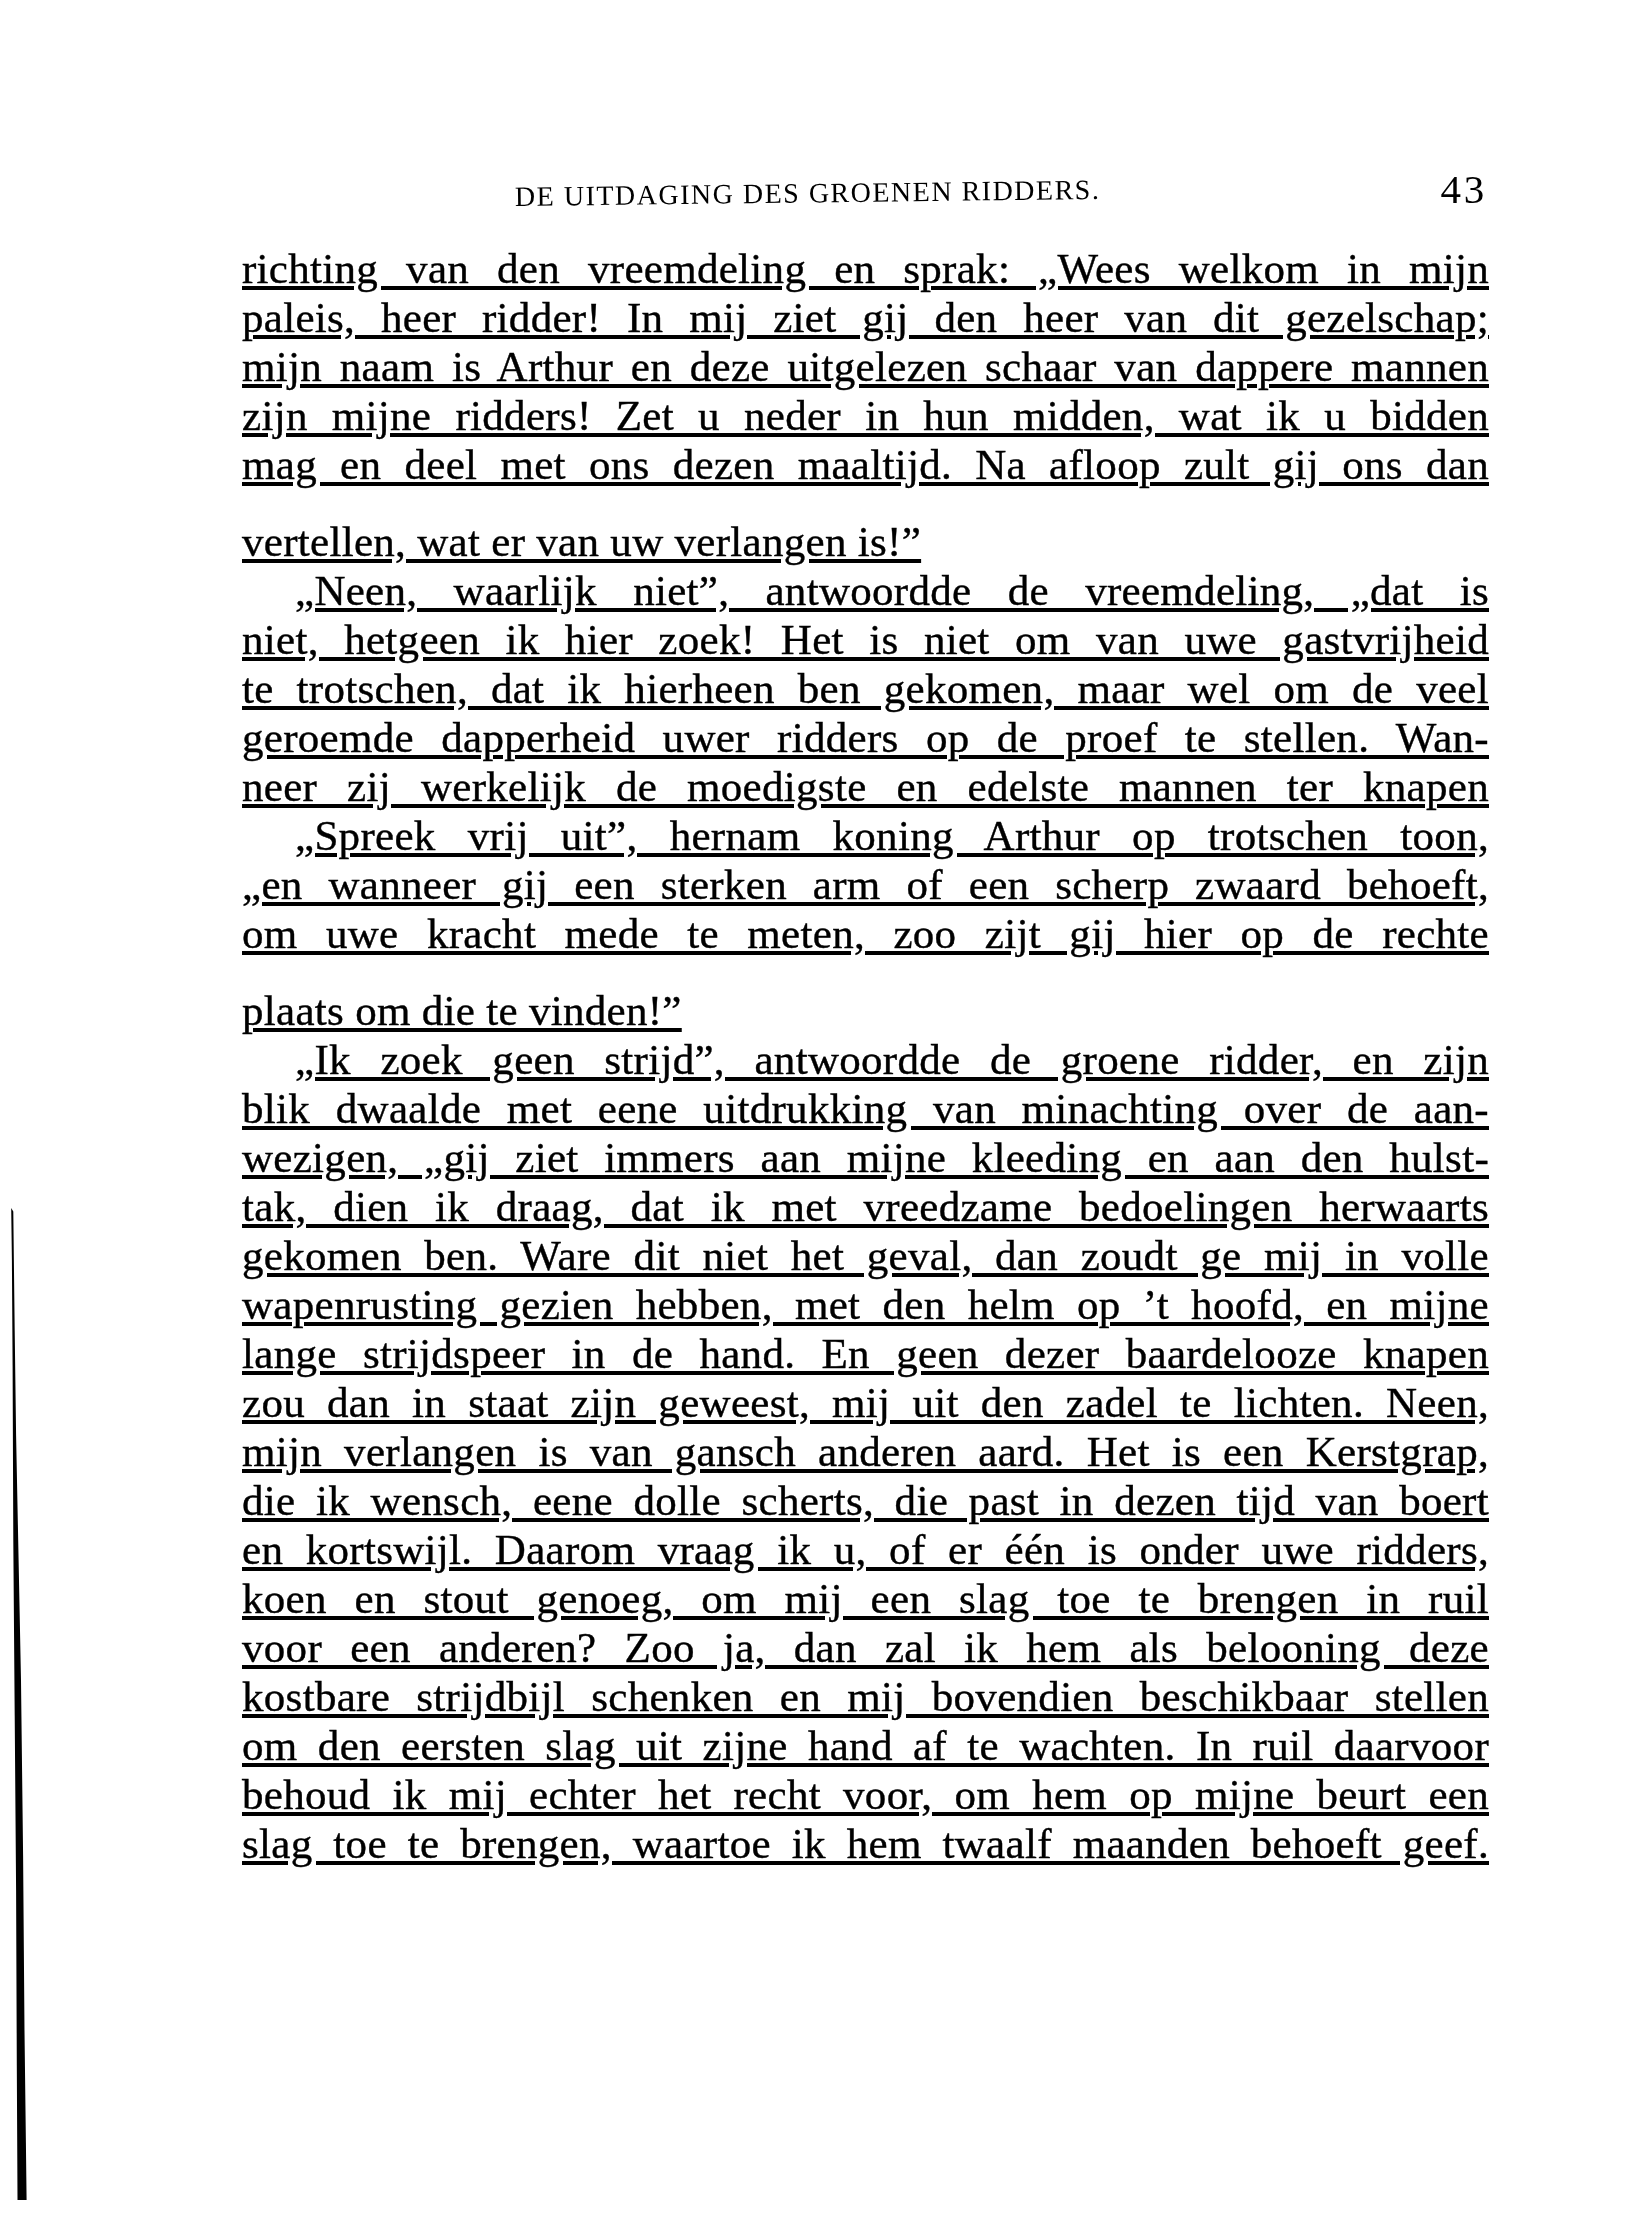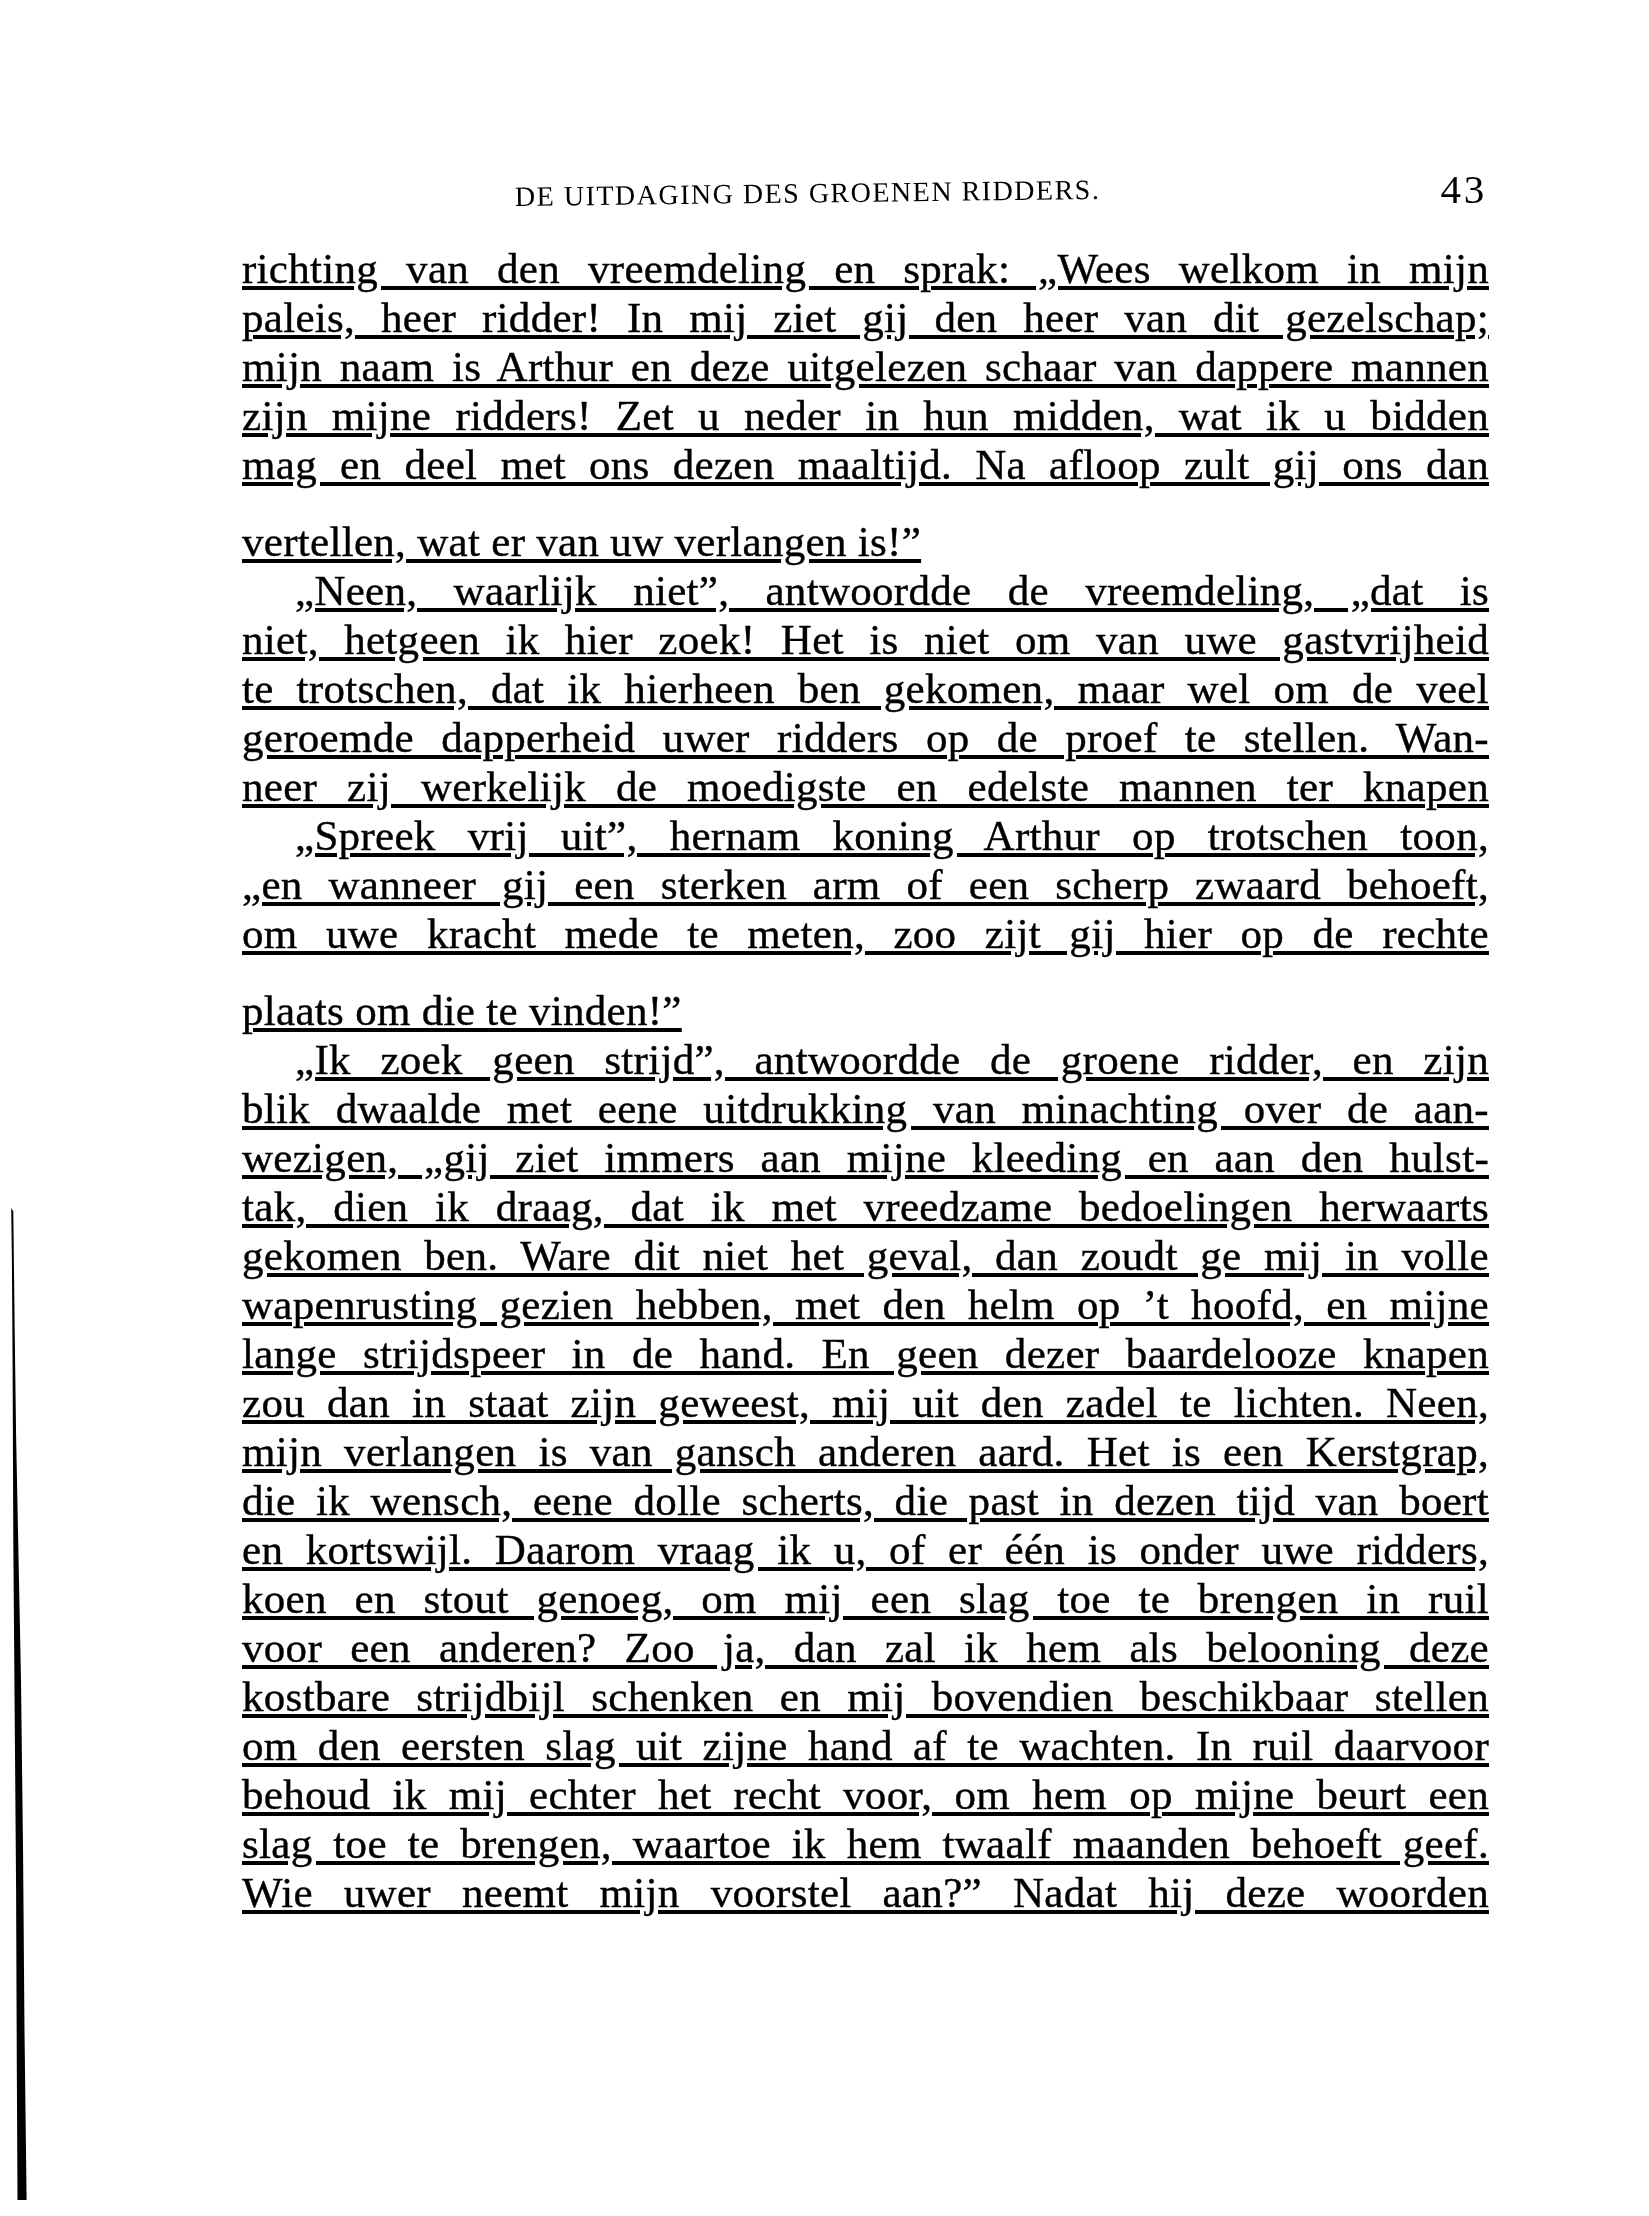--- a/index.html
+++ b/index.html
@@ -109,15 +109,14 @@
   <span class="line">zou dan in staat zijn geweest, mij uit den zadel te lichten. Neen,</span>
   <span class="line">mijn verlangen is van gansch anderen aard. Het is een Kerstgrap,</span>
   <span class="line">die ik wensch, eene dolle scherts, die past in dezen tijd van boert</span>
   <span class="line">en kortswijl. Daarom vraag ik u, of er één is onder uwe ridders,</span>
   <span class="line">koen en stout genoeg, om mij een slag toe te brengen in ruil</span>
   <span class="line">voor een anderen? Zoo ja, dan zal ik hem als belooning deze</span>
   <span class="line">kostbare strijdbijl schenken en mij bovendien beschikbaar stellen</span>
   <span class="line">om den eersten slag uit zijne hand af te wachten. In ruil daarvoor</span>
   <span class="line">behoud ik mij echter het recht voor, om hem op mijne beurt een</span>
   <span class="line">slag toe te brengen, waartoe ik hem twaalf maanden behoeft geef.</span>
-  <span class="line">Wie uwer neemt mijn voorstel aan?” Nadat hij deze woorden</span>
 </div>
 
 
 </body></html>

